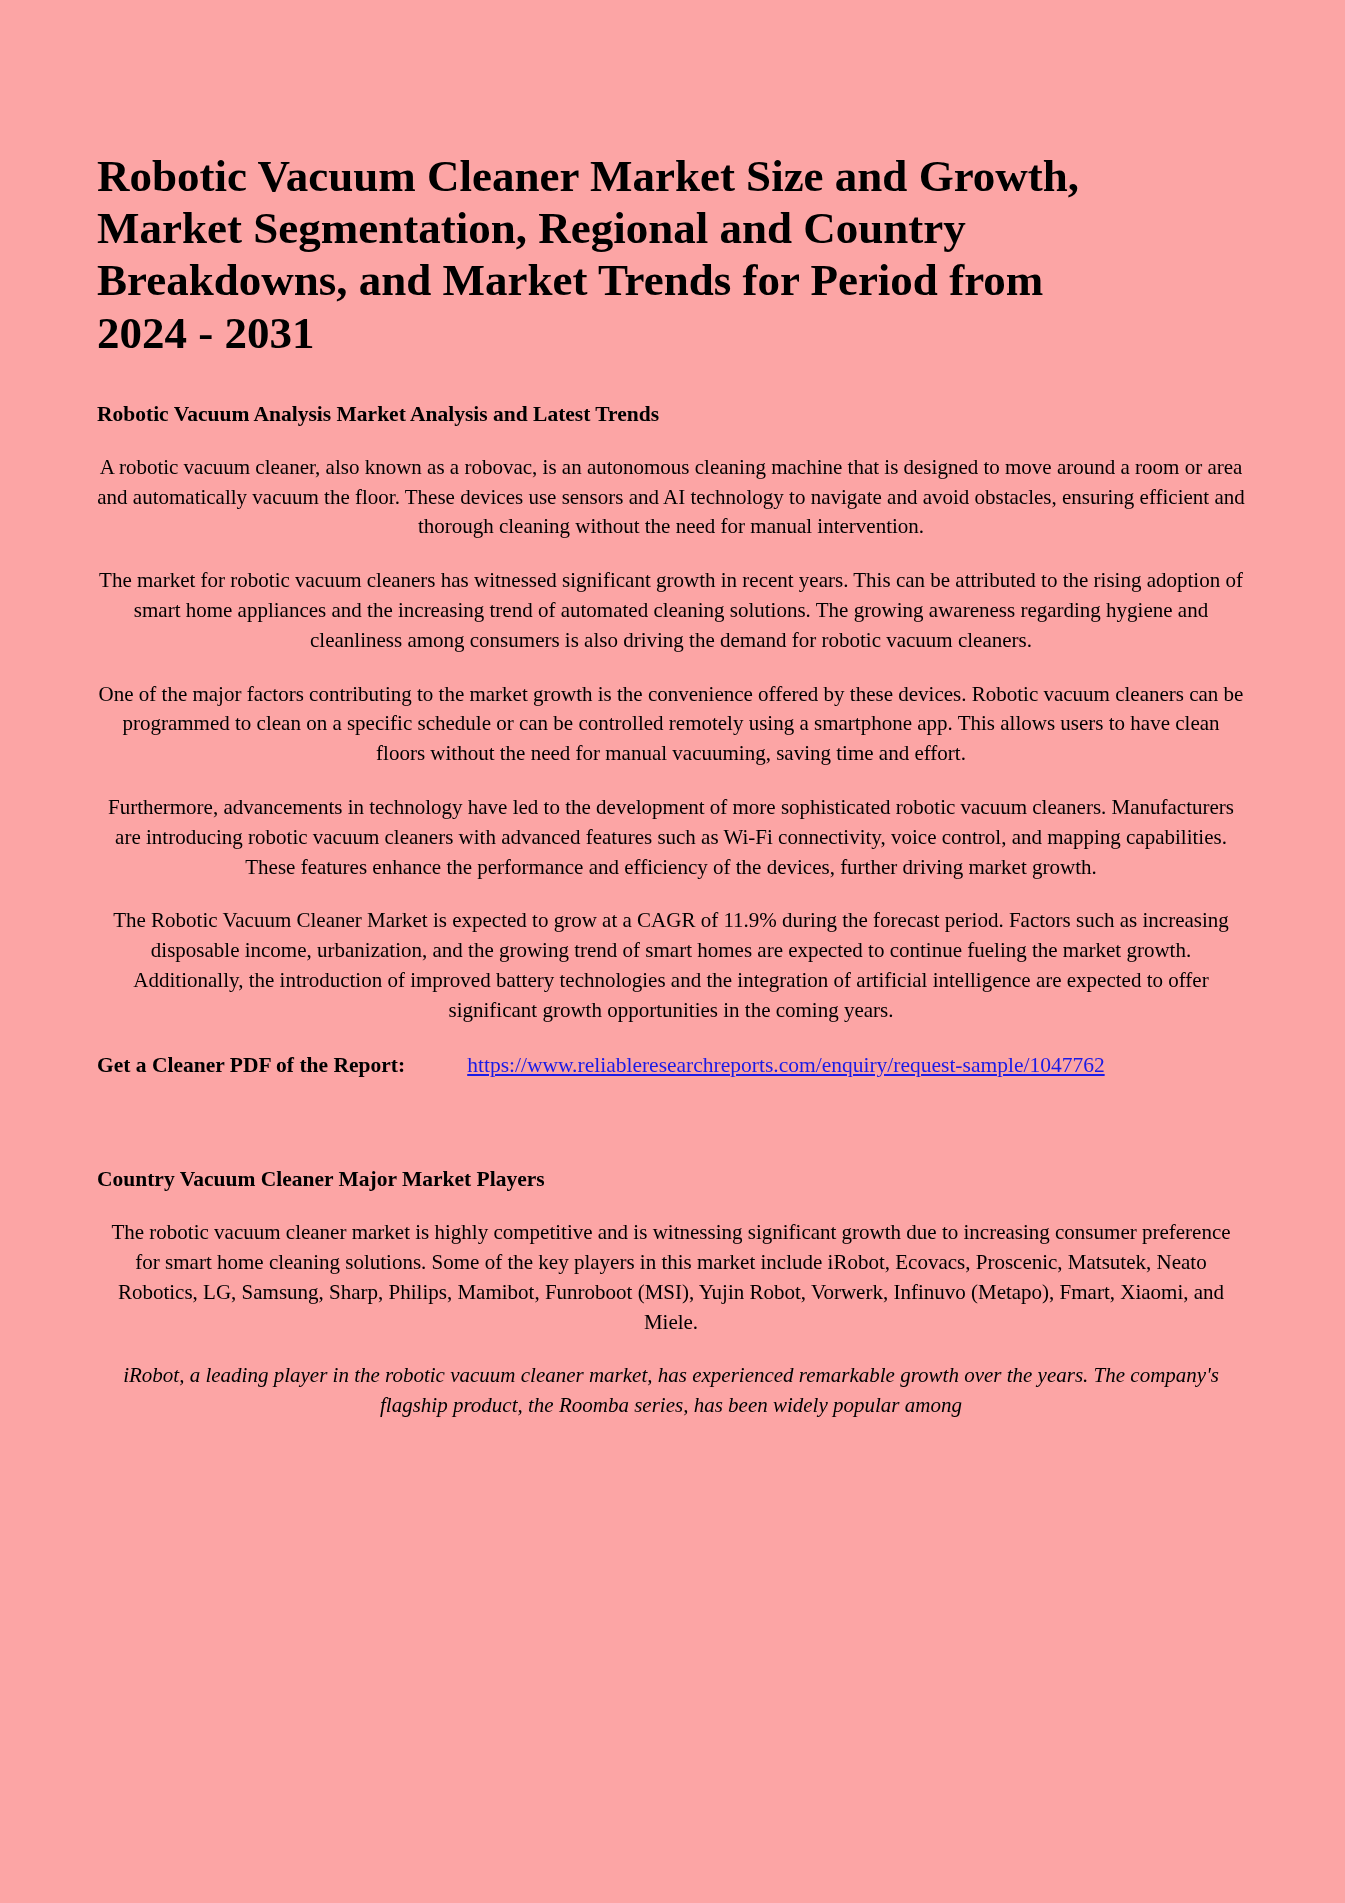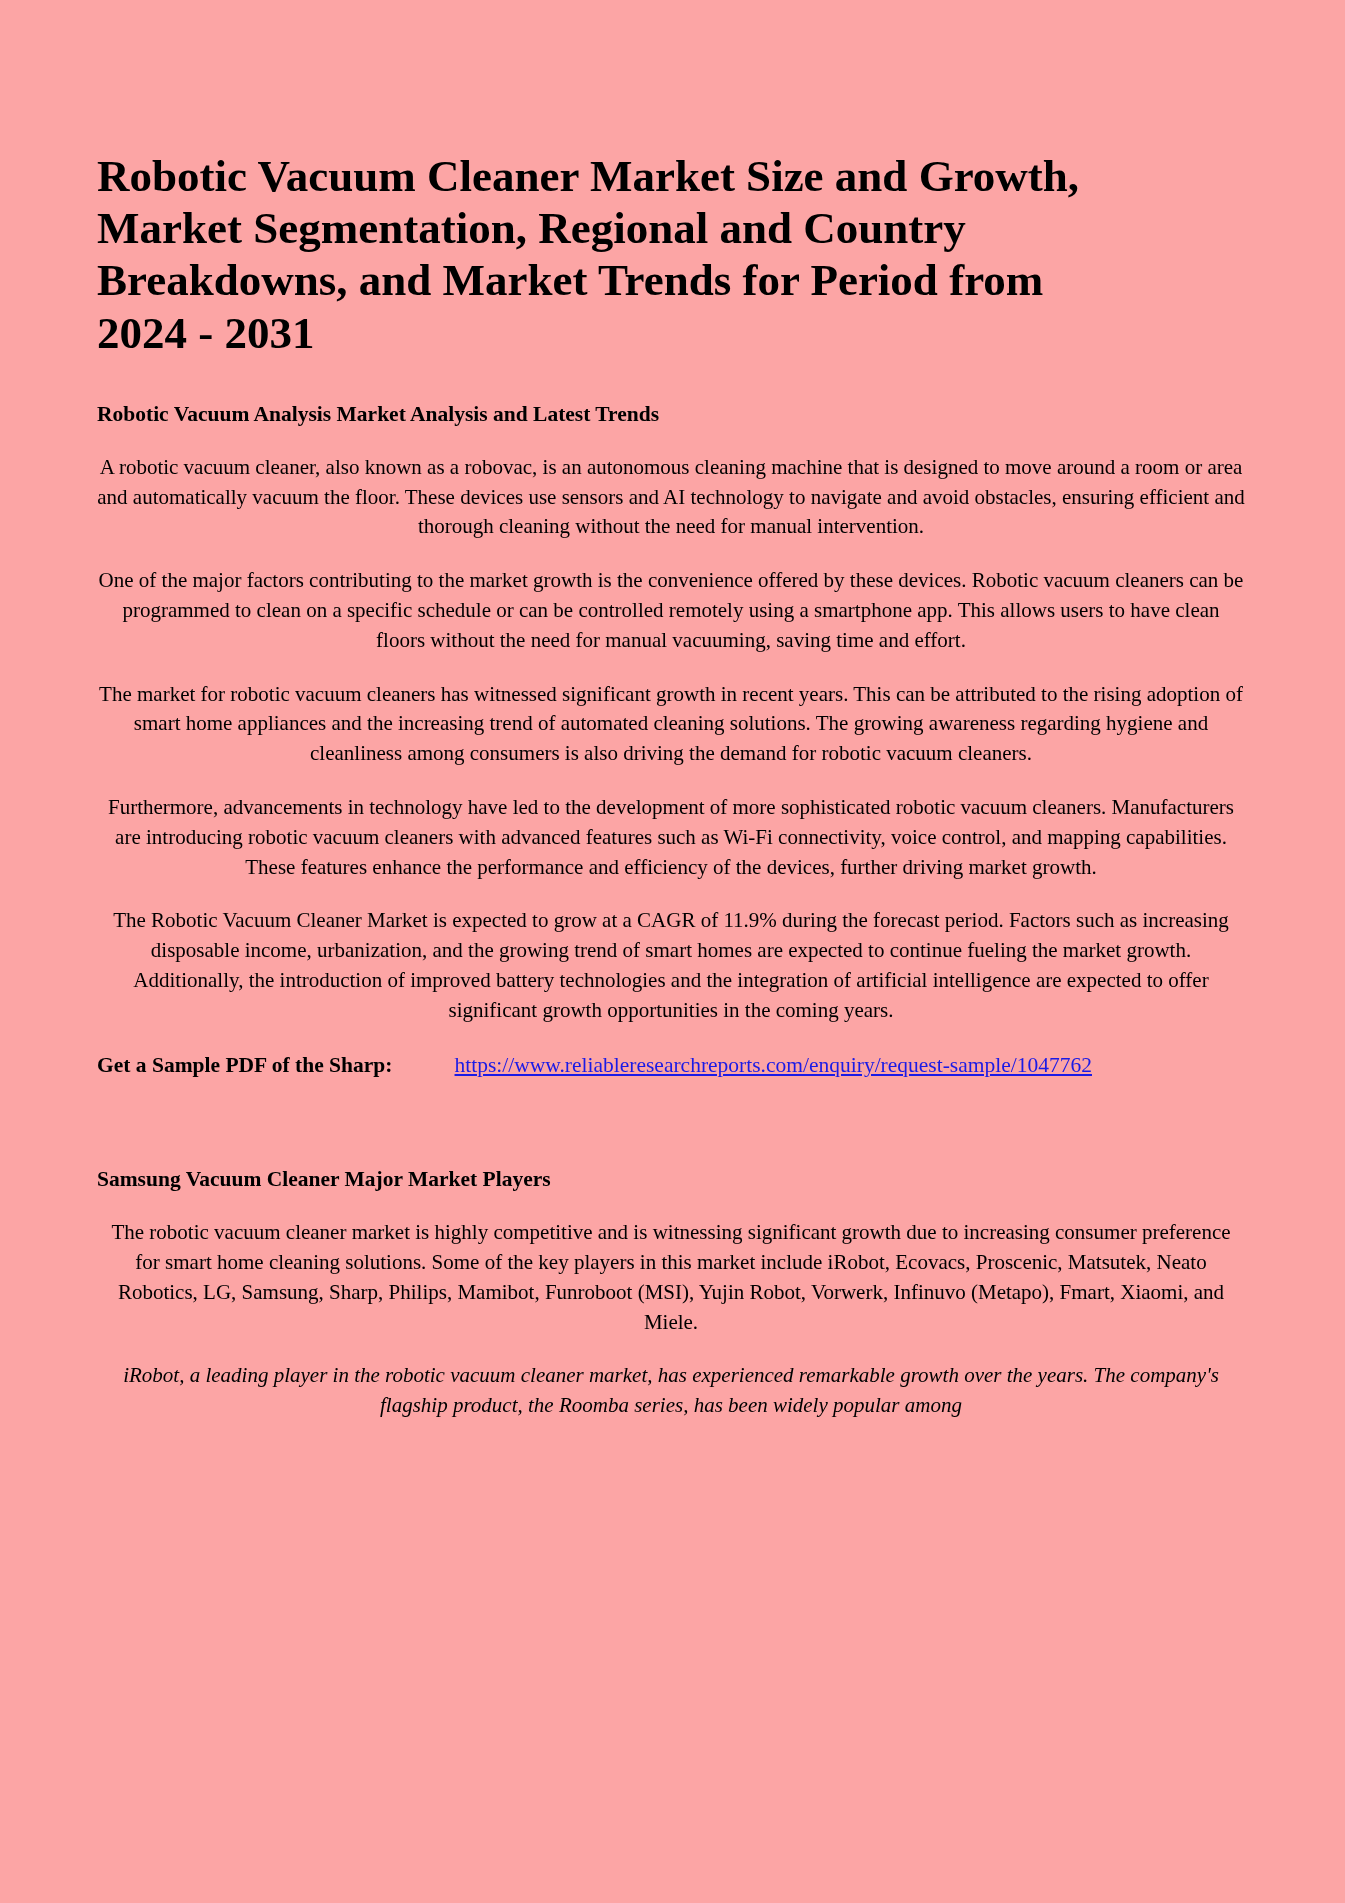--- a/index.html
+++ b/index.html
@@ -84,34 +84,34 @@
 <body>
 
 <div class="page">
 
   <h1 class="doc-title">Robotic Vacuum Cleaner Market Size and Growth, Market Segmentation, Regional and Country Breakdowns, and Market Trends for Period from 2024 - 2031</h1>
 
   <h2 class="section-heading">Robotic Vacuum Analysis Market Analysis and Latest Trends</h2>
 
   <p class="para">A robotic vacuum cleaner, also known as a robovac, is an autonomous cleaning machine that is designed to move around a room or area and automatically vacuum the floor. These devices use sensors and AI technology to navigate and avoid obstacles, ensuring efficient and thorough cleaning without the need for manual intervention.</p>
 
+  <p class="para">The market for robotic vacuum cleaners has witnessed significant growth in recent years. This can be attributed to the rising adoption of smart home appliances and the increasing trend of automated cleaning solutions. The growing awareness regarding hygiene and cleanliness among consumers is also driving the demand for robotic vacuum cleaners.</p>
+
   <p class="para">One of the major factors contributing to the market growth is the convenience offered by these devices. Robotic vacuum cleaners can be programmed to clean on a specific schedule or can be controlled remotely using a smartphone app. This allows users to have clean floors without the need for manual vacuuming, saving time and effort.</p>
-
-  <p class="para">The market for robotic vacuum cleaners has witnessed significant growth in recent years. This can be attributed to the rising adoption of smart home appliances and the increasing trend of automated cleaning solutions. The growing awareness regarding hygiene and cleanliness among consumers is also driving the demand for robotic vacuum cleaners.</p>
 
   <p class="para">Furthermore, advancements in technology have led to the development of more sophisticated robotic vacuum cleaners. Manufacturers are introducing robotic vacuum cleaners with advanced features such as Wi-Fi connectivity, voice control, and mapping capabilities. These features enhance the performance and efficiency of the devices, further driving market growth.</p>
 
   <p class="para">The Robotic Vacuum Cleaner Market is expected to grow at a CAGR of 11.9% during the forecast period. Factors such as increasing disposable income, urbanization, and the growing trend of smart homes are expected to continue fueling the market growth. Additionally, the introduction of improved battery technologies and the integration of artificial intelligence are expected to offer significant growth opportunities in the coming years.</p>
 
   <p class="link-para">
-    <span class="link-label">Get a Sample PDF of the Sharp:</span>
+    <span class="link-label">Get a Cleaner PDF of the Report:</span>
     <span>&nbsp; </span><a class="doc-link" href="#">https://www.reliableresearchreports.com/enquiry/request-sample/1047762</a>
   </p>
 
   <div class="gap-block"></div>
 
-  <h2 class="section-heading">Samsung Vacuum Cleaner Major Market Players</h2>
+  <h2 class="section-heading">Country Vacuum Cleaner Major Market Players</h2>
 
   <p class="para">The robotic vacuum cleaner market is highly competitive and is witnessing significant growth due to increasing consumer preference for smart home cleaning solutions. Some of the key players in this market include iRobot, Ecovacs, Proscenic, Matsutek, Neato Robotics, LG, Samsung, Sharp, Philips, Mamibot, Funroboot (MSI), Yujin Robot, Vorwerk, Infinuvo (Metapo), Fmart, Xiaomi, and Miele.</p>
 
   <p class="para">iRobot, a leading player in the robotic vacuum cleaner market, has experienced remarkable growth over the years. The company's flagship product, the Roomba series, has been widely popular among</p>
 
 </div>
 
 </body></html>

